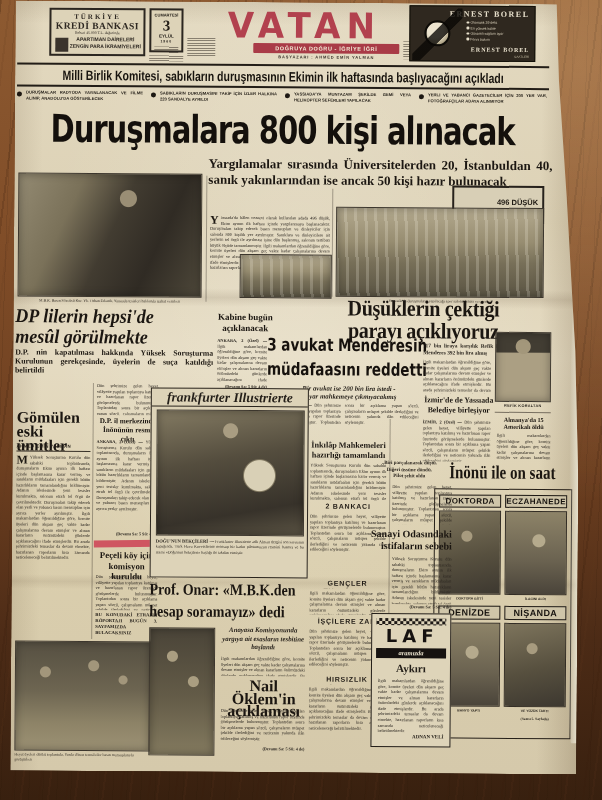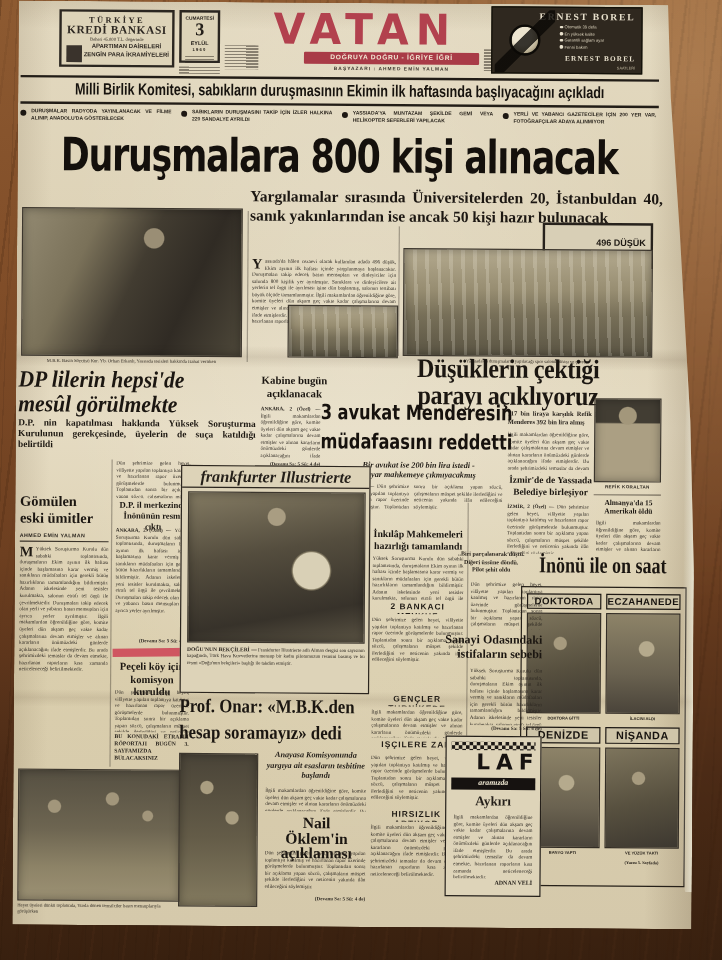--- a/index.html
+++ b/index.html
@@ -261,30 +261,30 @@
     <div class="abs t" style="left:312px;top:513px;width:76px;height:64px"><span>Dün şehrimize gelen heyet, vilâyette yapılan toplantıya katılmış ve hazırlanan rapor üzerinde görüşmelerde bulunmuştur. Toplantıdan sonra bir açıklama yapan sözcü, çalışmaların müspet şekilde ilerlediğini ve neticenin yakında ilân edileceğini söylemiştir.</span></div>
     <div class="abs shead" style="left:312px;top:579px;width:76px;height:9px">GENÇLER TURNİKEDE</div>
     <div class="abs t" style="left:312px;top:590px;width:76px;height:24px"><span>İlgili makamlardan öğrenildiğine göre, komite üyeleri dün akşam geç vakte kadar çalışmalarına devam etmişler ve alınan kararların önümüzdeki günlerde açıklanacağını ifade etmişlerdir. Bu arada şehrimizdeki temaslar da devam etmekte, hazırlanan raporların kısa zamanda neticeleneceği belirtilmektedir.</span></div>
     <div class="abs shead" style="left:312px;top:617px;width:76px;height:9px">İŞÇİLERE ZAM</div>
     <div class="abs t" style="left:312px;top:628px;width:76px;height:44px"><span>Dün şehrimize gelen heyet, vilâyette yapılan toplantıya katılmış ve hazırlanan rapor üzerinde görüşmelerde bulunmuştur. Toplantıdan sonra bir açıklama yapan sözcü, çalışmaların müspet şekilde ilerlediğini ve neticenin yakında ilân edileceğini söylemiştir.</span></div>
     <div class="abs shead" style="left:312px;top:675px;width:76px;height:9px">HIRSIZLIK ARTIYOR</div>
     <div class="abs t" style="left:312px;top:686px;width:76px;height:48px"><span>İlgili makamlardan öğrenildiğine göre, komite üyeleri dün akşam geç vakte kadar çalışmalarına devam etmişler ve alınan kararların önümüzdeki günlerde açıklanacağını ifade etmişlerdir. Bu arada şehrimizdeki temaslar da devam etmekte, hazırlanan raporların kısa zamanda neticeleneceği belirtilmektedir.</span></div>
 
     <div class="abs lafbox" style="left:374px;top:612px;width:80px;height:134px">
       <div class="abs lafchecker" style="left:4px;top:4px;width:70px;height:7px"></div>
-      <div class="abs laflogo" style="left:16px;top:12px;width:70px">LAF</div>
+      <div class="abs laflogo" style="left:5px;top:12px;width:70px">LAF</div>
       <div class="abs lafbar" style="left:4px;top:34px;width:70px;height:10px">aramızda</div>
       <div class="abs" style="left:4px;top:48px;width:70px;font:700 11px/13px 'Liberation Serif';text-align:center">Aykırı</div>
       <div class="abs t" style="left:6px;top:64px;width:66px;height:54px"><span>İlgili makamlardan öğrenildiğine göre, komite üyeleri dün akşam geç vakte kadar çalışmalarına devam etmişler ve alınan kararların önümüzdeki günlerde açıklanacağını ifade etmişlerdir. Bu arada şehrimizdeki temaslar da devam etmekte, hazırlanan raporların kısa zamanda neticeleneceği belirtilmektedir.</span></div>
       <div class="abs" style="left:6px;top:120px;width:66px;font:700 5px/6px 'Liberation Serif';text-align:right">ADNAN VELİ</div>
     </div>
 
     <div class="abs vr" style="left:94px;top:384px;width:1px;height:256px"></div>
 
-    <div class="abs h-serif" style="left:18px;top:412px;width:74px;height:30px;font-size:12px;line-height:14px">
+    <div class="abs h-serif" style="left:18px;top:412px;width:74px;height:30px;font-size:16px;line-height:14px">
       <div>Gömülen</div>
       <div>eski ümitler</div>
     </div>
     <div class="abs" style="left:18px;top:445px;width:74px;height:8px;font:700 4.4px/6px 'Liberation Sans';letter-spacing:.4px;border-bottom:.5px solid #3a332a">AHMED EMİN YALMAN</div>
     <div class="abs t" style="left:18px;top:456px;width:74px;height:184px">
       <span class="dc">M</span><span>Yüksek Soruşturma Kurulu dün sabahki toplantısında, duruşmaların Ekim ayının ilk haftası içinde başlamasına karar vermiş ve sanıkların müdafaaları için gerekli bütün hazırlıkların tamamlandığını bildirmiştir. Adanın iskelesinde yeni tesisler kurulmakta, salonun etrafı tel örgü ile çevrilmektedir. Duruşmaları takip edecek olan yerli ve yabancı basın mensupları için ayrıca yerler ayrılmıştır.</span>
       <span>İlgili makamlardan öğrenildiğine göre, komite üyeleri dün akşam geç vakte kadar çalışmalarına devam etmişler ve alınan kararların önümüzdeki günlerde açıklanacağını ifade etmişlerdir. Bu arada şehrimizdeki temaslar da devam etmekte, hazırlanan raporların kısa zamanda neticeleneceği belirtilmektedir.</span>
     </div>
 
     <div class="abs t" style="left:98px;top:384px;width:62px;height:32px"><span>Dün şehrimize gelen heyet, vilâyette yapılan toplantıya katılmış ve hazırlanan rapor üzerinde görüşmelerde bulunmuştur. Toplantıdan sonra bir açıklama yapan sözcü, çalışmaların müspet şekilde ilerlediğini ve neticenin yakında ilân edileceğini söylemiştir.</span></div>
@@ -316,21 +316,21 @@
       </div>
     </div>
 
     <div class="abs h-serif" style="left:152px;top:582px;width:158px;height:40px;font-size:14px;line-height:19px;transform:scaleY(1.15)">
       <span class="cond">Prof. Onar: «M.B.K.den</span>
       <span class="cond">hesap soramayız» dedi</span>
     </div>
     <div class="abs ph ph-onar" style="left:152px;top:628px;width:66px;height:128px"></div>
     <div class="abs" style="left:224px;top:626px;width:84px;height:28px;font:700 italic 6.8px/8.6px 'Liberation Serif';text-align:center">Anayasa Komisyonunda yargıya ait esasların tesbitine başlandı</div>
     <div class="abs t" style="left:224px;top:656px;width:84px;height:20px"><span>İlgili makamlardan öğrenildiğine göre, komite üyeleri dün akşam geç vakte kadar çalışmalarına devam etmişler ve alınan kararların önümüzdeki günlerde açıklanacağını ifade etmişlerdir. Bu arada şehrimizdeki temaslar da devam etmekte, hazırlanan raporların kısa zamanda neticeleneceği belirtilmektedir.</span></div>
-    <div class="abs h-serif" style="left:230px;top:680px;width:74px;height:26px;font-size:13px;line-height:12.5px;text-align:center">
+    <div class="abs h-serif" style="left:230px;top:680px;width:74px;height:26px;font-size:16px;line-height:12.5px;text-align:center">
       <div>Nail Öklem'in</div>
       <div>açıklaması</div>
     </div>
     <div class="abs t" style="left:224px;top:708px;width:84px;height:38px"><span>Dün şehrimize gelen heyet, vilâyette yapılan toplantıya katılmış ve hazırlanan rapor üzerinde görüşmelerde bulunmuştur. Toplantıdan sonra bir açıklama yapan sözcü, çalışmaların müspet şekilde ilerlediğini ve neticenin yakında ilân edileceğini söylemiştir.</span></div>
     <div class="abs cont" style="left:224px;top:746px;width:84px">(Devamı Sa: 5 Sü: 4 de)</div>
 
   </div>
   <div class="curl"></div>
 </div>
 

